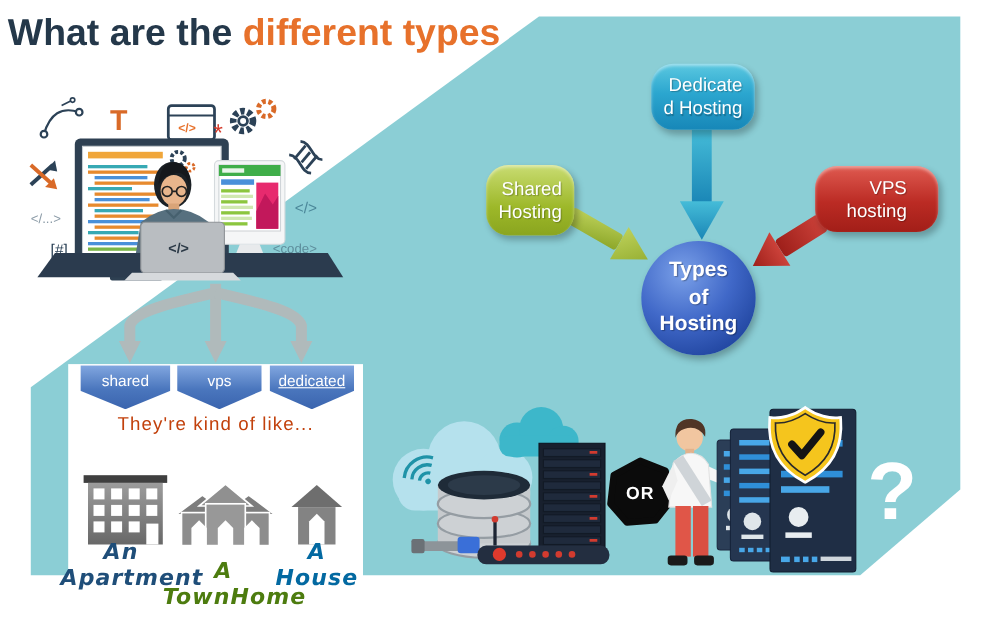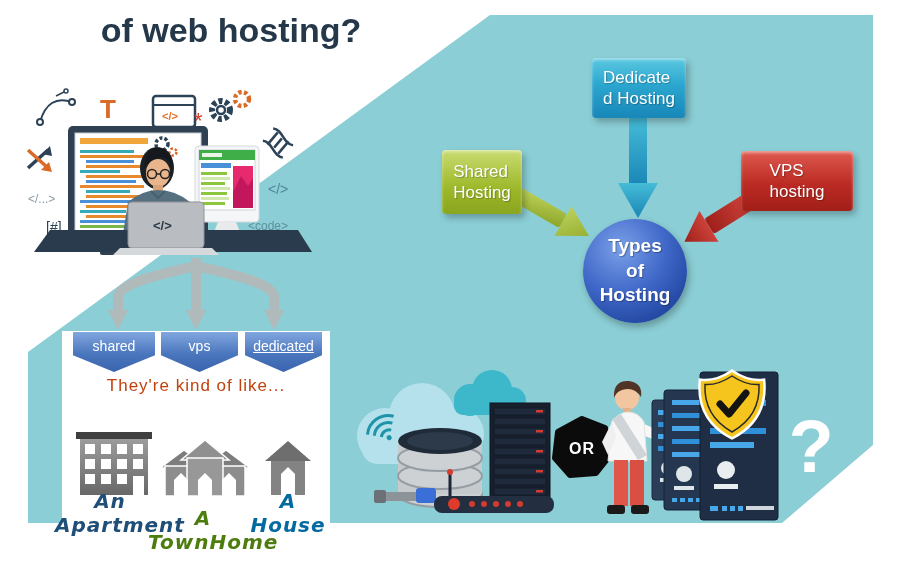--- a/index.html
+++ b/index.html
@@ -9,22 +9,22 @@
   .abs { position:absolute; }
   svg text { font-family:"Liberation Sans", sans-serif; }
 
   
   #title { left:0; top:10px; width:462px; text-align:center;
            font-size:34px; font-weight:bold; line-height:41px; color:#24384a; }
   #title .hl { color:#e7712b; }
 
   
   .hbox { position:absolute; color:#fff; display:flex; align-items:center;
-          justify-content:center; text-align:left; white-space:pre-line;
-          border-radius:4px; font-size:17px; line-height:1.25;
+          justify-content:center; text-align:right; white-space:pre-line;
+          border-radius:20px; font-size:17px; line-height:1.25;
           text-shadow:1px 1px 1px rgba(0,0,0,.25);
           box-shadow:3px 4px 6px rgba(0,0,0,.25), inset 0 2px 3px rgba(255,255,255,.45); }
   #box-dedicated { left:592px; top:58px;  width:94px;  height:60px;
       background:linear-gradient(180deg,#5bc8e0 0%,#2ba6cf 45%,#1787b8 100%); }
   #box-shared    { left:442px; top:150px; width:80px;  height:64px;
       background:linear-gradient(180deg,#c9dc72 0%,#9db829 60%,#8aa51f 100%); }
   #box-vps       { left:741px; top:151px; width:112px; height:60px;
       background:linear-gradient(180deg,#df5a50 0%,#bb2b24 55%,#a21e18 100%); }
   #circle-types  { position:absolute; left:583px; top:219px; width:104px; height:104px;
       border-radius:50%; color:#fff; font-size:19px; font-weight:bold;
@@ -51,21 +51,21 @@
   #label-house     { left:248px; top:489px; width:80px;  color:#0369a1; }
 </style>
 </head>
 <body>
 
 <svg class="abs" style="left:0;top:0" width="900" height="563" viewBox="0 0 900 563">
   <polygon points="490,15 873,15 873,445 782,523 28,523 28,352" fill="#8bced5"></polygon>
 </svg>
 
 <div class="abs" id="title">
-  <div>of web hosting?</div>
+  <div><span>What are the </span><span class="hl">different types</span></div>
 </div>
 
 <svg class="abs" style="left:10px;top:88px" width="310" height="172" viewBox="0 0 310 172">
 
   <g fill="none" stroke="#2c4257" stroke-width="2">
     <path d="M30,34 Q38,6 62,14" stroke-dasharray="none"></path>
     <line x1="46" y1="8" x2="56" y2="3" stroke-width="1.5"></line>
     <circle cx="30" cy="34" r="3" fill="#fff"></circle>
     <circle cx="62" cy="14" r="3" fill="#fff"></circle>
     <circle cx="56" cy="3" r="2" fill="#fff" stroke-width="1.5"></circle>

